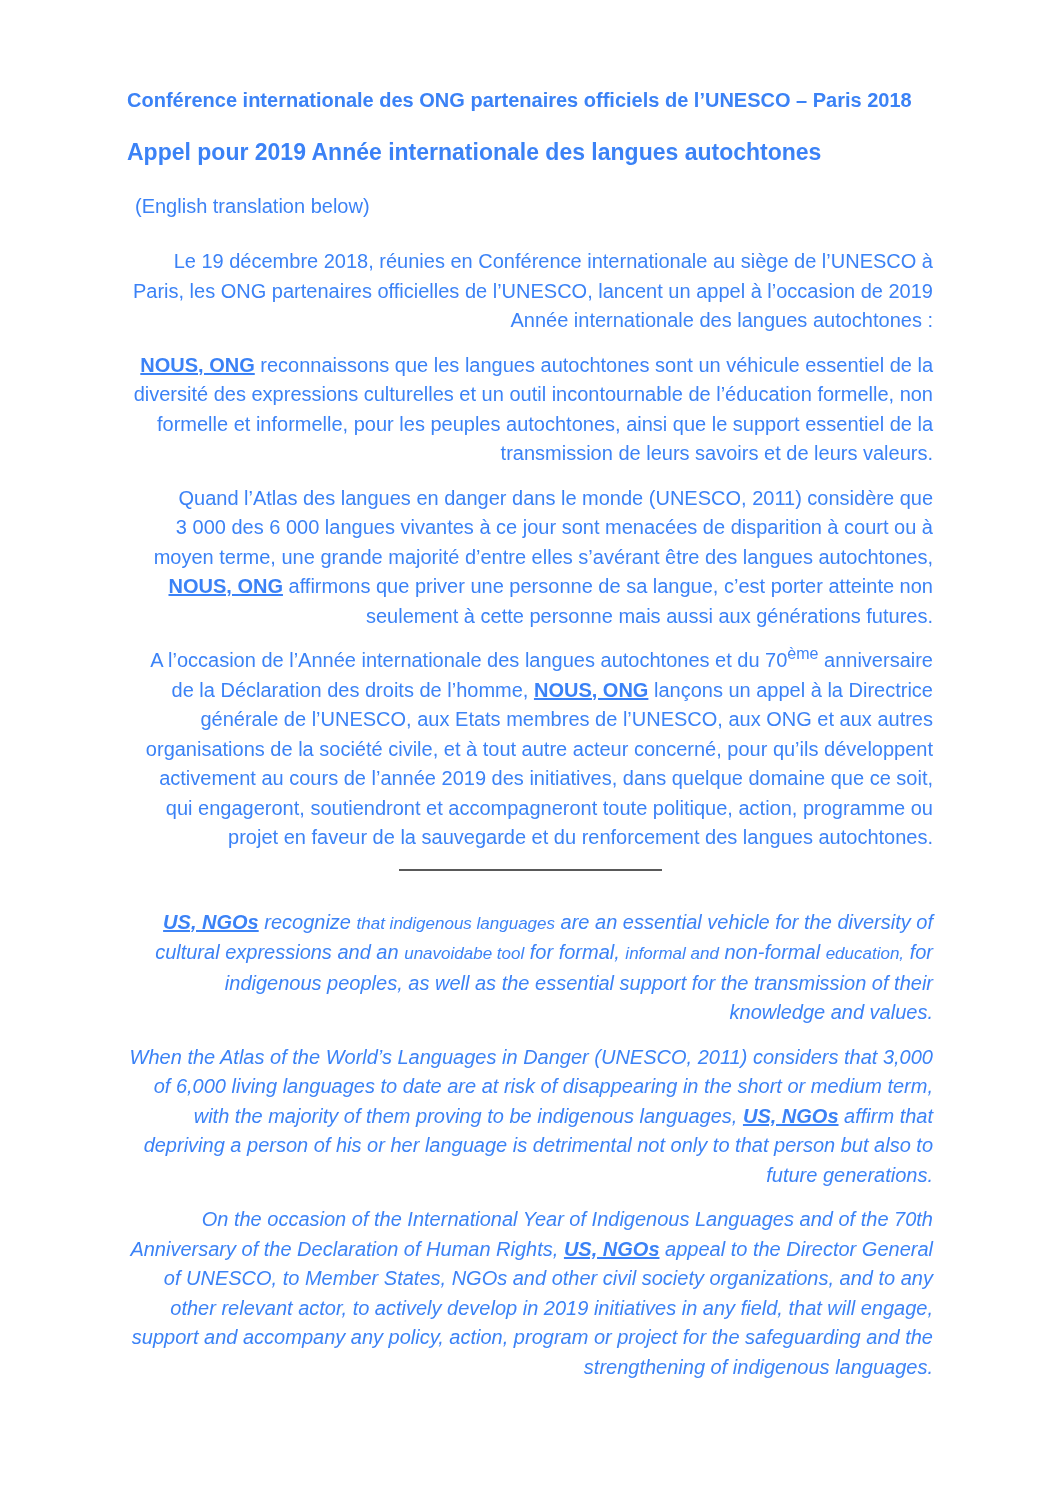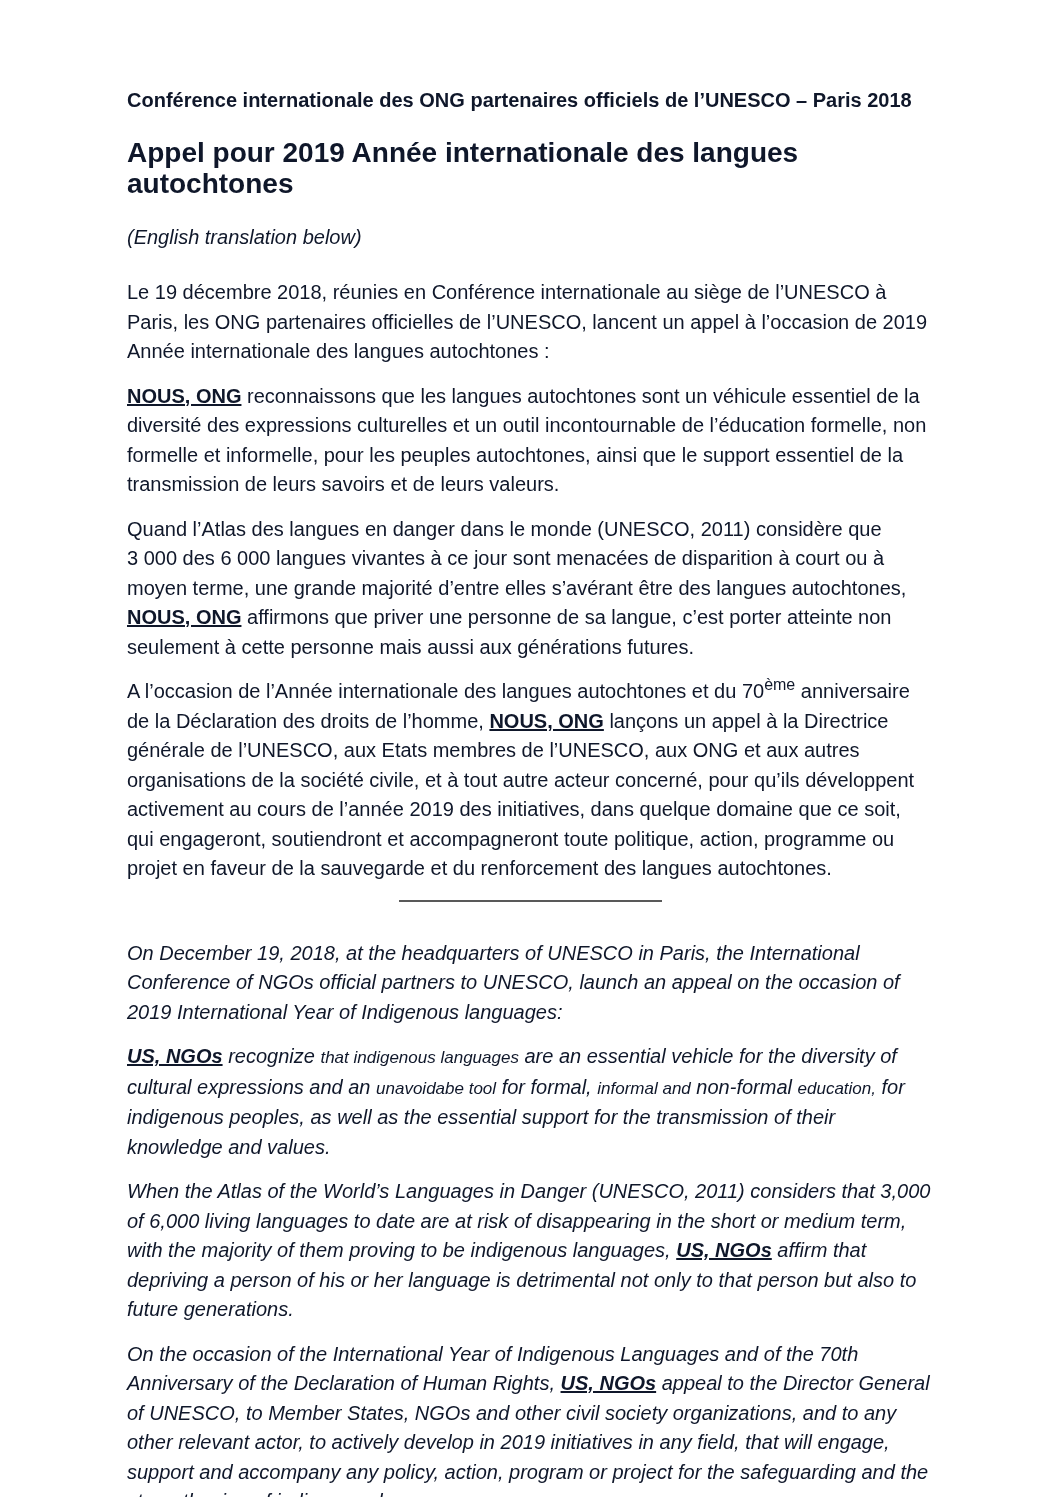--- a/index.html
+++ b/index.html
@@ -8,45 +8,45 @@
     background: #ffffff;
   }
   .page {
     position: relative;
     width: 1058px;
     height: 1497px;
     box-sizing: border-box;
     background: #ffffff;
     padding: 86px 125px 0 127px;
     font-family: "Liberation Sans", sans-serif;
-    color: #0f172a;
+    color: #3b82f6;
     overflow: hidden;
   }
   .h1 {
     font-weight: bold;
     font-size: 20px;
     line-height: 29.5px;
     margin: 0 0 21px 0;
   }
   .h2 {
     font-weight: bold;
-    font-size: 28px;
+    font-size: 23px;
     line-height: 31px;
     margin: 0 0 24px 0;
   }
   .note {
-    font-style: italic;
     font-size: 20px;
     line-height: 29.5px;
-    margin: 0 0 26px 0;
+    margin: 0 0 26px 8px;
   }
   .para {
     font-size: 20px;
     line-height: 29.5px;
     margin: 0 0 15px 0;
+    text-align: right;
   }
   .para b { font-weight: bold; text-decoration: underline; }
   .en { font-style: italic; }
   .small { font-size: 17px; margin-top: 38px; }
   sup.ord {
     font-size: 16px;
     vertical-align: super;
     line-height: 0;
   }
   .divider {
@@ -70,21 +70,20 @@
   <p class="para">Le 19 décembre 2018, réunies en Conférence internationale au siège de l’UNESCO à Paris, les ONG partenaires officielles de l’UNESCO, lancent un appel à l’occasion de 2019 Année internationale des langues autochtones :</p>
 
   <p class="para"><b>NOUS, ONG</b><span> reconnaissons que les langues autochtones sont un véhicule essentiel de la diversité des expressions culturelles et un outil incontournable de l’éducation formelle, non formelle et informelle, pour les peuples autochtones, ainsi que le support essentiel de la transmission de leurs savoirs et de leurs valeurs.</span></p>
 
   <p class="para"><span>Quand l’Atlas des langues en danger dans le monde (UNESCO, 2011) considère que 3&nbsp;000 des 6&nbsp;000 langues vivantes à ce jour sont menacées de disparition à court ou à moyen terme, une grande majorité d’entre elles s’avérant être des langues autochtones, </span><b>NOUS, ONG</b><span> affirmons que priver une personne de sa langue, c’est porter atteinte non seulement à cette personne mais aussi aux générations futures.</span></p>
 
   <p class="para"><span>A l’occasion de l’Année internationale des langues autochtones et du 70</span><sup class="ord">ème</sup><span> anniversaire de la Déclaration des droits de l’homme, </span><b>NOUS, ONG</b><span> lançons un appel à la Directrice générale de l’UNESCO, aux Etats membres de l’UNESCO, aux ONG et aux autres organisations de la société civile, et à tout autre acteur concerné, pour qu’ils développent activement au cours de l’année 2019 des initiatives, dans quelque domaine que ce soit, qui engageront, soutiendront et accompagneront toute politique, action, programme ou projet en faveur de la sauvegarde et du renforcement des langues autochtones.</span></p>
 
   <div class="divider"></div>
 
-  <p class="para en">On December 19, 2018, at the headquarters of UNESCO in Paris, the International Conference of NGOs official partners to UNESCO, launch an appeal on the occasion of 2019 International Year of Indigenous languages:</p>
 
   <p class="para en"><b>US, NGOs</b><span> recognize </span><span class="small">that indigenous languages</span><span> are an essential vehicle for the diversity of cultural expressions and an </span><span class="small">unavoidabe tool</span><span> for formal, </span><span class="small">informal and</span><span> non-formal </span><span class="small">education,</span><span> for indigenous peoples, as well as the essential support for the transmission of their knowledge and values.</span></p>
 
   <p class="para en"><span>When the Atlas of the World’s Languages in Danger (UNESCO, 2011) considers that 3,000 of 6,000 living languages to date are at risk of disappearing in the short or medium term, with the majority of them proving to be indigenous languages, </span><b>US, NGOs</b><span> affirm that depriving a person of his or her language is detrimental not only to that person but also to future generations.</span></p>
 
   <p class="para en"><span>On the occasion of the International Year of Indigenous Languages and of the 70th Anniversary of the Declaration of Human Rights, </span><b>US, NGOs</b><span> appeal to the Director General of UNESCO, to Member States, NGOs and other civil society organizations, and to any other relevant actor, to actively develop in 2019 initiatives in any field, that will engage, support and accompany any policy, action, program or project for the safeguarding and the strengthening of indigenous languages.</span></p>
 
 </div>
 
 </body></html>

